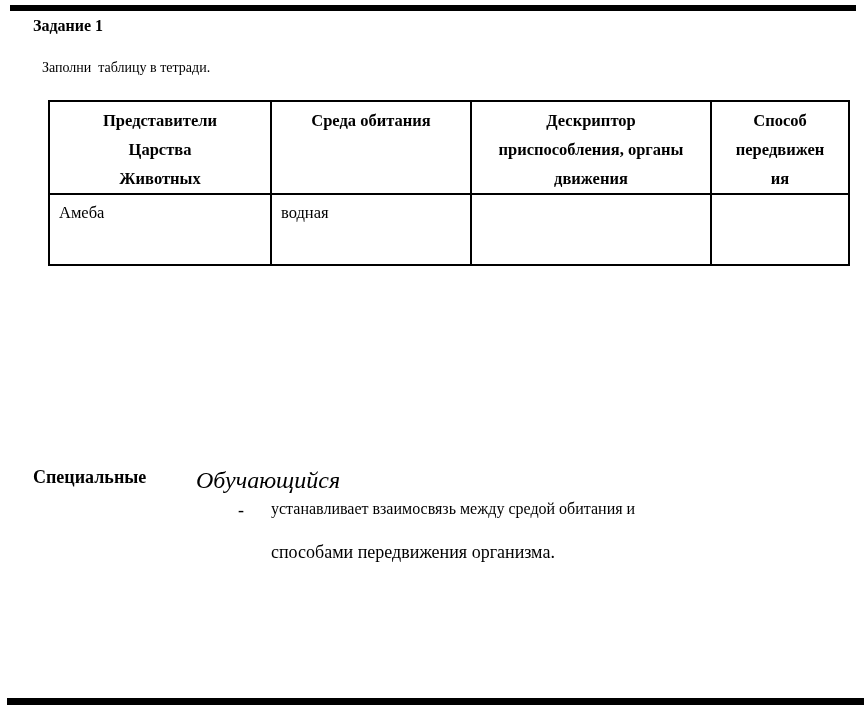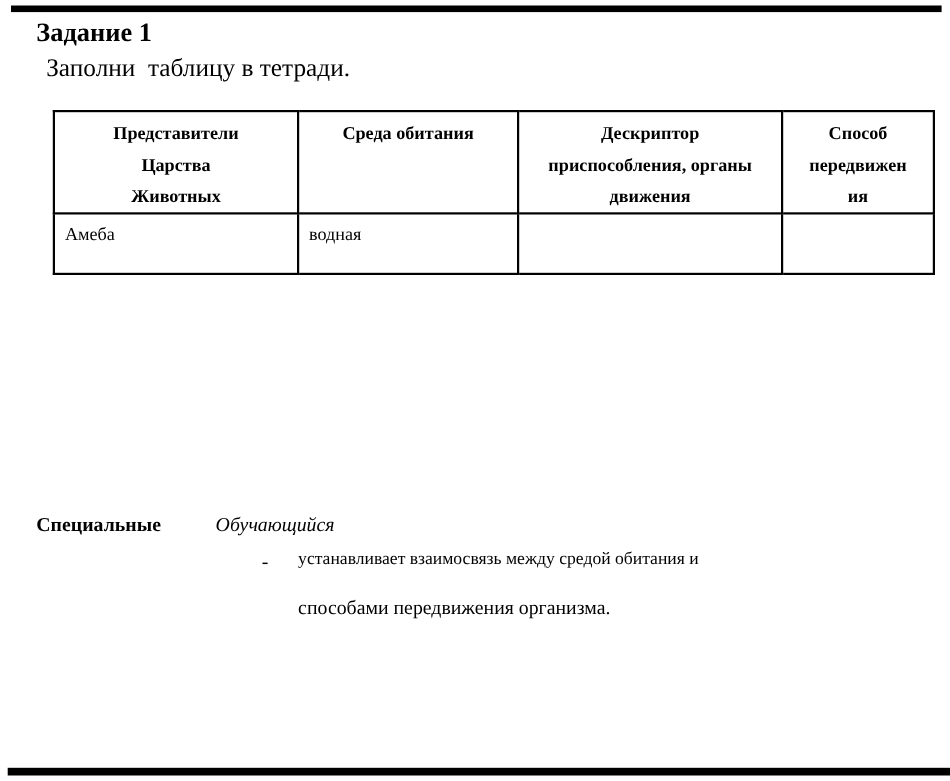--- a/index.html
+++ b/index.html
@@ -11,25 +11,25 @@
     font-family: "Liberation Serif", "DejaVu Serif", serif;
     position: relative;
     overflow: hidden;
   }
   .edge-bar { position: absolute; background: #000000; }
   .edge-bar.top { left: 10px; top: 5px; width: 846px; height: 6px; }
   .edge-bar.bottom { left: 7px; top: 698px; width: 857px; height: 7px; }
 
   .task-title {
     position: absolute; left: 33px; top: 17px;
-    font-size: 24px; font-weight: bold; white-space: pre;
+    font-size: 16px; font-weight: bold; white-space: pre;
   }
   .task-instruction {
-    position: absolute; left: 42px; top: 49px;
-    font-size: 23px; white-space: pre;
+    position: absolute; left: 42px; top: 60px;
+    font-size: 14px; white-space: pre;
   }
 
   table.worksheet {
     position: absolute; left: 48px; top: 100px;
     width: 800px;
     border-collapse: collapse;
     table-layout: fixed;
   }
   table.worksheet th, table.worksheet td {
     border: 2px solid #000000;
@@ -40,36 +40,36 @@
   col.c2 { width: 200px; }
   col.c3 { width: 240px; }
   col.c4 { width: 138px; }
   tr.hdr { height: 90px; }
   table.worksheet th {
     font-weight: bold;
     text-align: center;
     padding: 4px 4px 0 4px;
     line-height: 29px;
   }
-  tbody tr { height: 55px; }
+  tbody tr { height: 71px; }
   table.worksheet td {
     text-align: left;
     padding: 7px 9px 0 9px;
     line-height: 22px;
   }
   td.txt-center { text-align: center; padding-left: 4px; padding-right: 10px; }
   td.wrap-narrow { padding-right: 46px; }
 
   .desc-label {
     position: absolute; left: 33px; top: 467px;
     font-size: 18px; font-weight: bold;
   }
   .desc-subject {
     position: absolute; left: 196px; top: 467px;
-    font-size: 18px; font-style: italic; text-align: center;
+    font-size: 24px; font-style: italic; text-align: center;
   }
   .desc-dash {
     position: absolute; left: 238px; top: 500px;
     font-size: 18px;
   }
   .desc-line1 {
     position: absolute; left: 271px; top: 500px;
     font-size: 16px; white-space: pre;
   }
   .desc-line2 {

